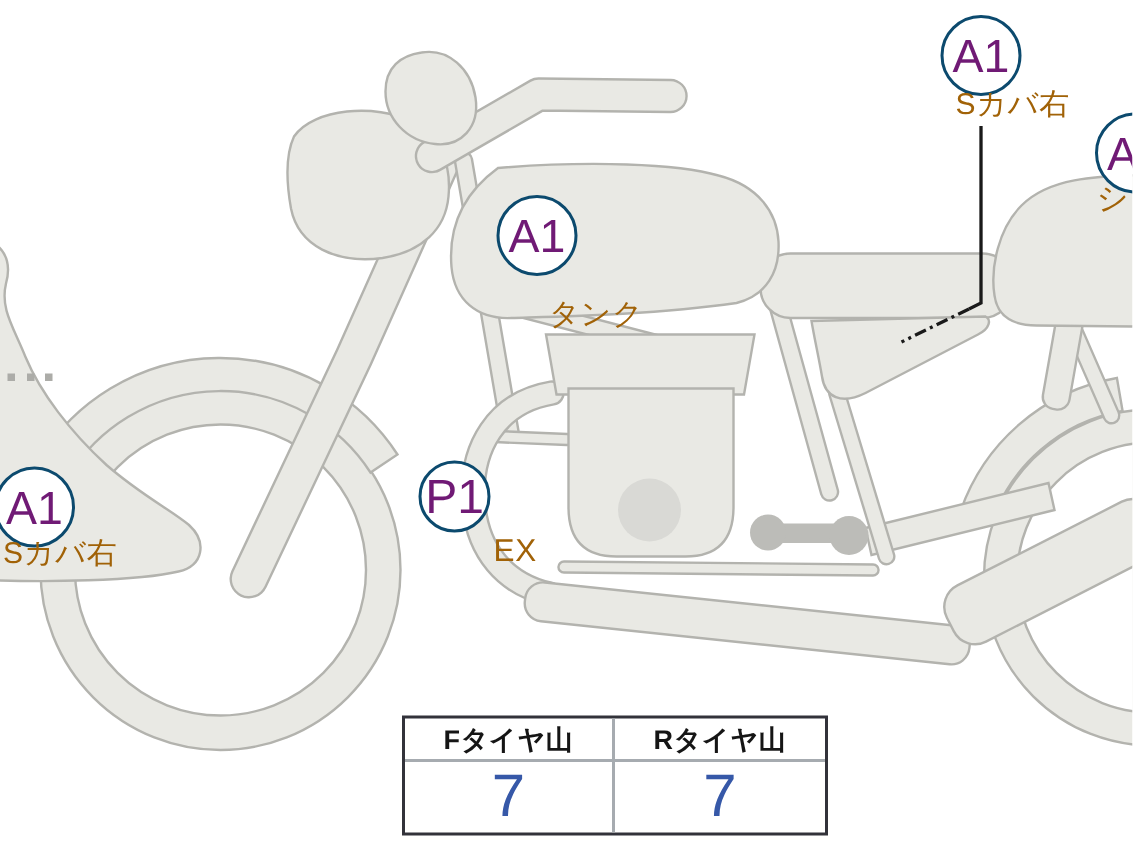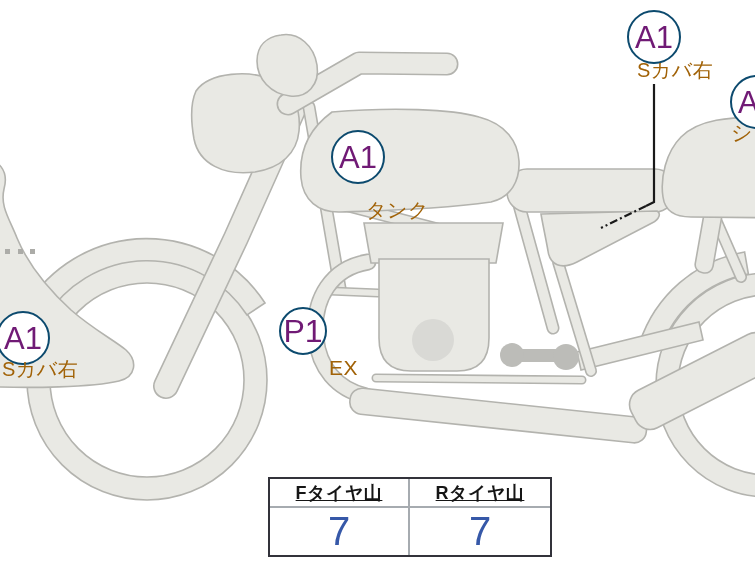--- a/index.html
+++ b/index.html
@@ -29,21 +29,21 @@
   .tire-table{
     position:absolute;left:268px;top:477px;width:284px;
     box-sizing:border-box;border:2px solid #32323a;background:#fff;
     display:grid;grid-template-columns:1fr 1fr;
   }
   .tire-table .cell{
     box-sizing:border-box;display:flex;align-items:center;justify-content:center;
   }
   .tire-table .head{
     height:29px;font-size:18px;font-weight:700;color:#151515;
-    border-bottom:2px solid #a6abb0;letter-spacing:0.5px;text-decoration:underline;
+    border-bottom:2px solid #a6abb0;letter-spacing:0.5px;
   }
   .tire-table .val{
     height:47px;font-size:40px;color:#3658a8;font-weight:400;
   }
   .tire-table .c0{border-right:2px solid #a6abb0;}
 </style>
 </head>
 <body>
 
 <div id="stage">

